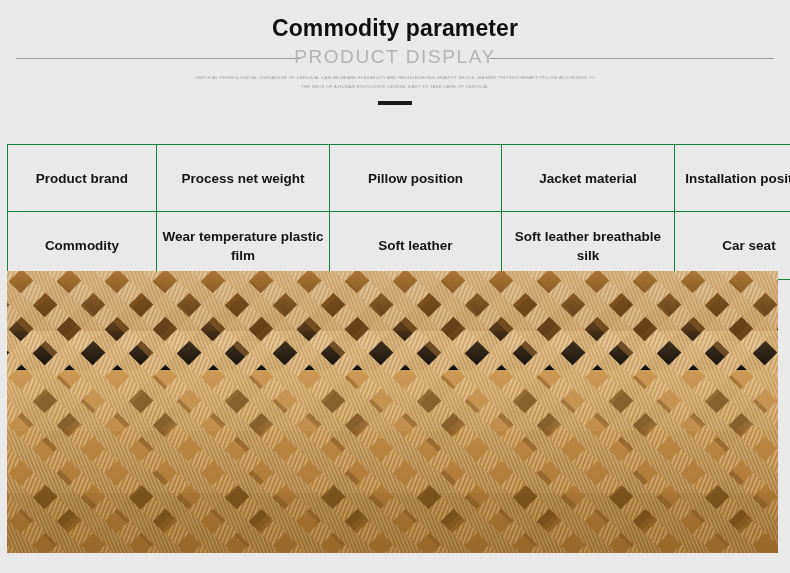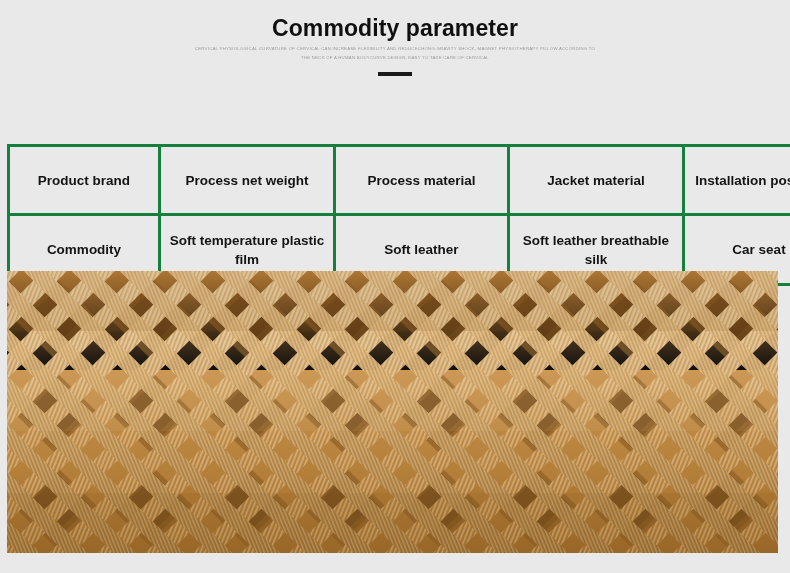--- a/index.html
+++ b/index.html
@@ -82,21 +82,21 @@
     top: 144px;
     width: 771px;
   }
   table.spec {
     width: 771px;
     border-collapse: collapse;
     table-layout: fixed;
     background: #e9e9e9;
   }
   table.spec td {
-    border: 3px solid #15803d;
+    border: 1px solid #15803d;
     text-align: center;
     vertical-align: middle;
     height: 62px;
     font-size: 13.5px;
     font-weight: bold;
     color: #141414;
     line-height: 19px;
     padding: 2px 4px;
   }
   table.spec tr.head td { height: 62px; }
@@ -130,39 +130,44 @@
   }
 </style>
 </head>
 <body>
 
 <div class="page">
 
   <div class="header">
     <div class="main-title">Commodity parameter</div>
 
+    <div class="subtitle-row">
+      <div class="subtitle-line left"></div>
+      <div class="subtitle-line right"></div>
+      <div class="subtitle-en">PRODUCT DISPLAY</div>
+    </div>
 
     <div class="tiny-desc">CERVICAL PHYSIOLOGICAL CURVATURE OF CERVICAL CAN INCREASE FLEXIBILITY AND REDUCECHONG GRAVITY SHOCK, MAGNET PHYSIOTHERAPY PILLOW ACCORDING TO THE NECK OF A HUMAN BODYCURVE DESIGN, EASY TO TAKE CARE OF CERVICAL</div>
 
     <div class="dash"></div>
   </div>
 
   <div class="table-wrap">
     <table class="spec">
       <tbody>
         <tr class="head">
           <td class="col1">Product brand</td>
           <td class="col2">Process net weight</td>
-          <td class="col3">Process material</td>
+          <td class="col3">Pillow position</td>
           <td class="col4">Jacket material</td>
           <td class="col5">Installation position</td>
         </tr>
         <tr class="body">
           <td class="col1">Commodity</td>
-          <td class="col2">Soft temperature plastic film</td>
+          <td class="col2">Wear temperature plastic film</td>
           <td class="col3">Soft leather</td>
           <td class="col4">Soft leather breathable silk</td>
           <td class="col5">Car seat</td>
         </tr>
       </tbody>
     </table>
   </div>
 
   <div class="photo">
     <svg class="mesh-svg" viewBox="0 0 771 282" preserveAspectRatio="none">

